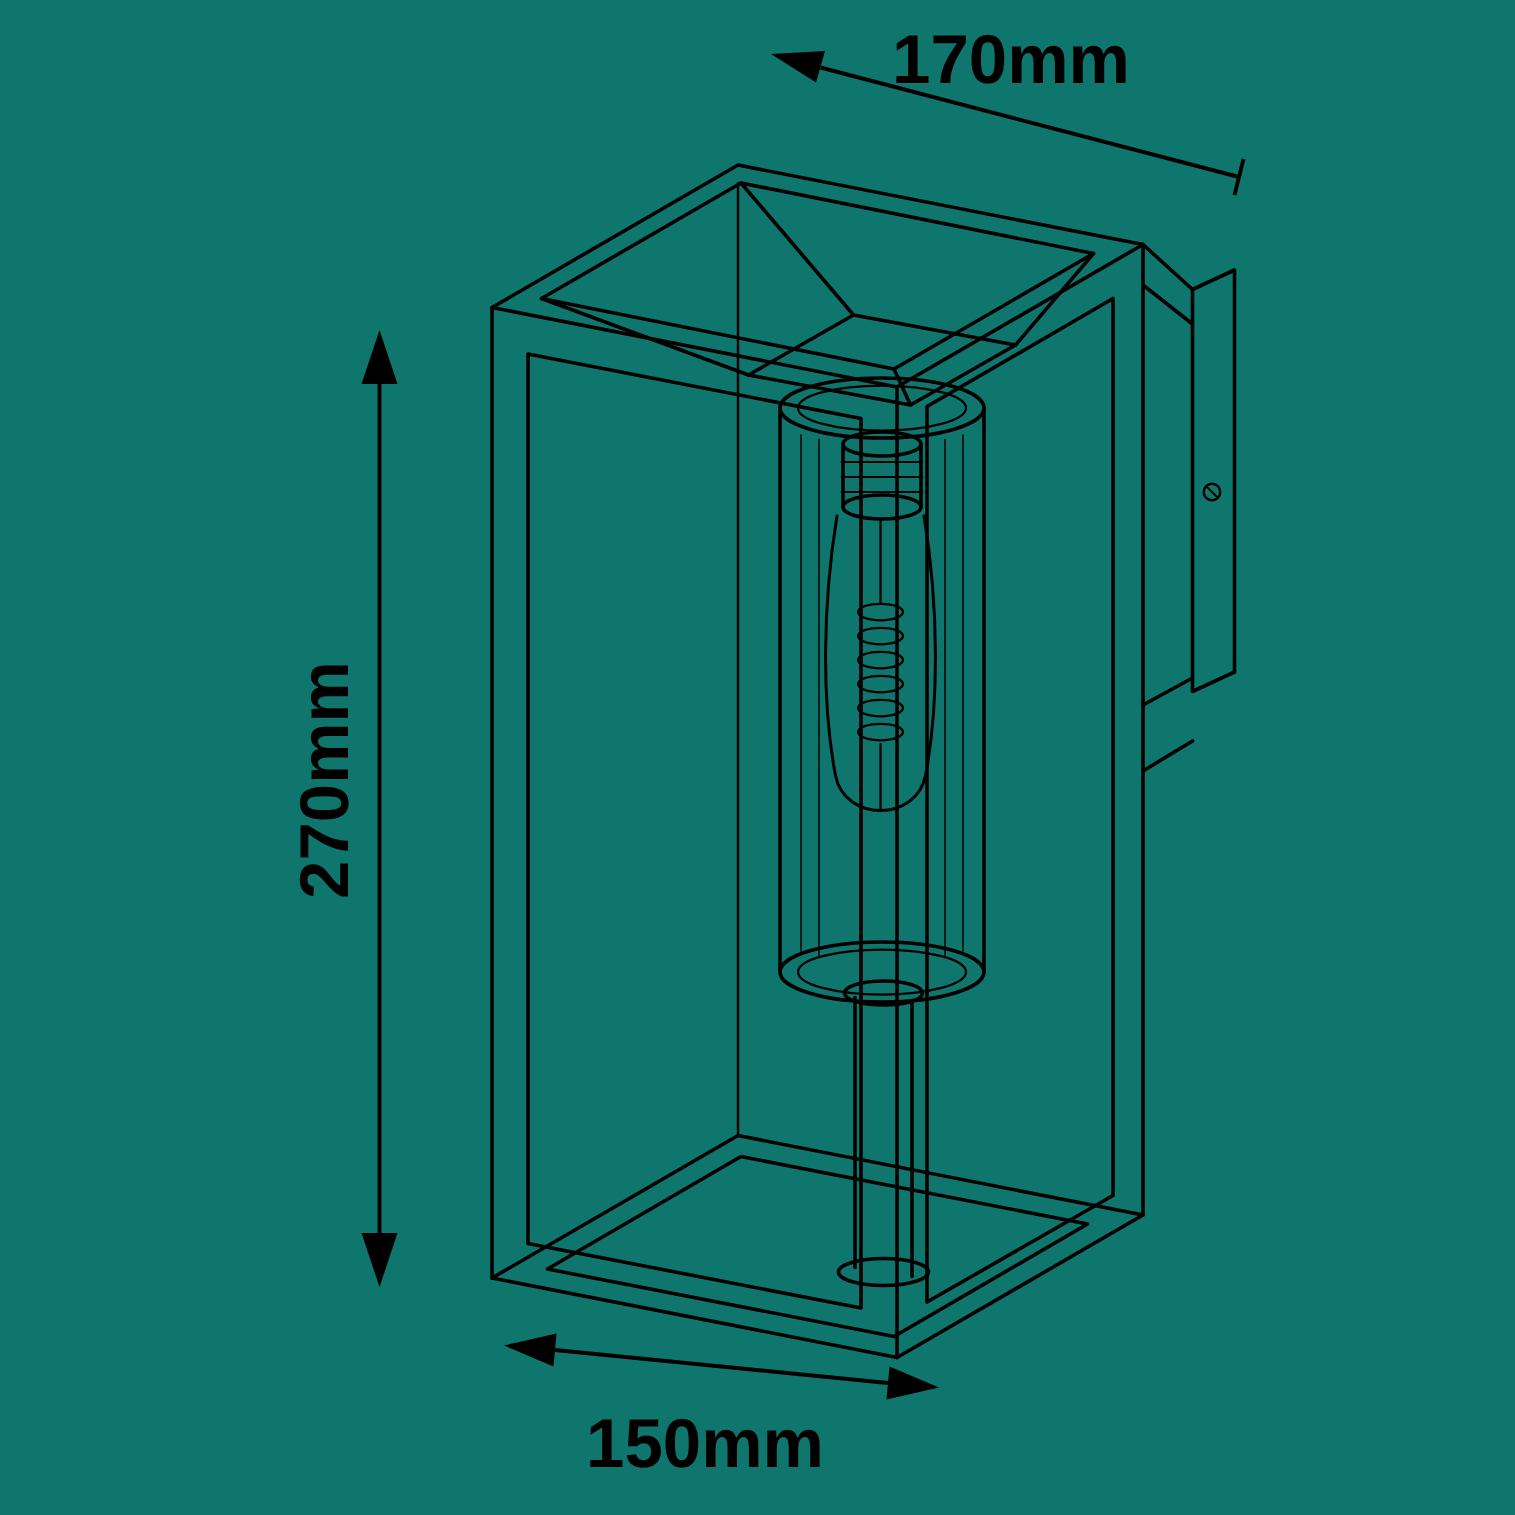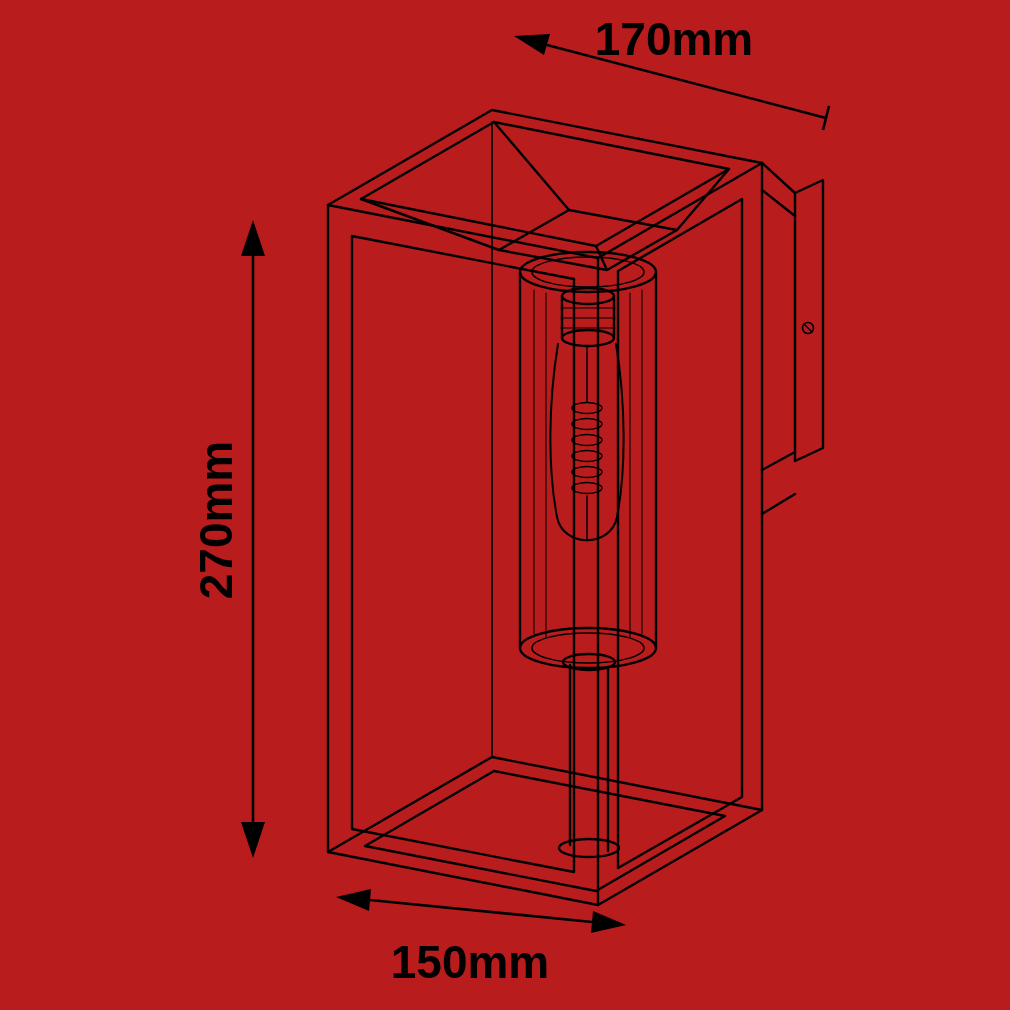--- a/index.html
+++ b/index.html
@@ -4,21 +4,21 @@
 <style>
   html, body {
     margin: 0;
     padding: 0;
     background: #ffffff;
   }
   .canvas {
     position: relative;
     width: 1010px;
     height: 1010px;
-    background: #b91c1c;
+    background: #0f766e;
     overflow: hidden;
     font-family: "Liberation Sans", sans-serif;
   }
   svg { display: block; }
   .dim-label {
     font-family: "Liberation Sans", sans-serif;
     font-weight: 700;
     font-size: 46px;
     fill: #000000;
     stroke: none;

